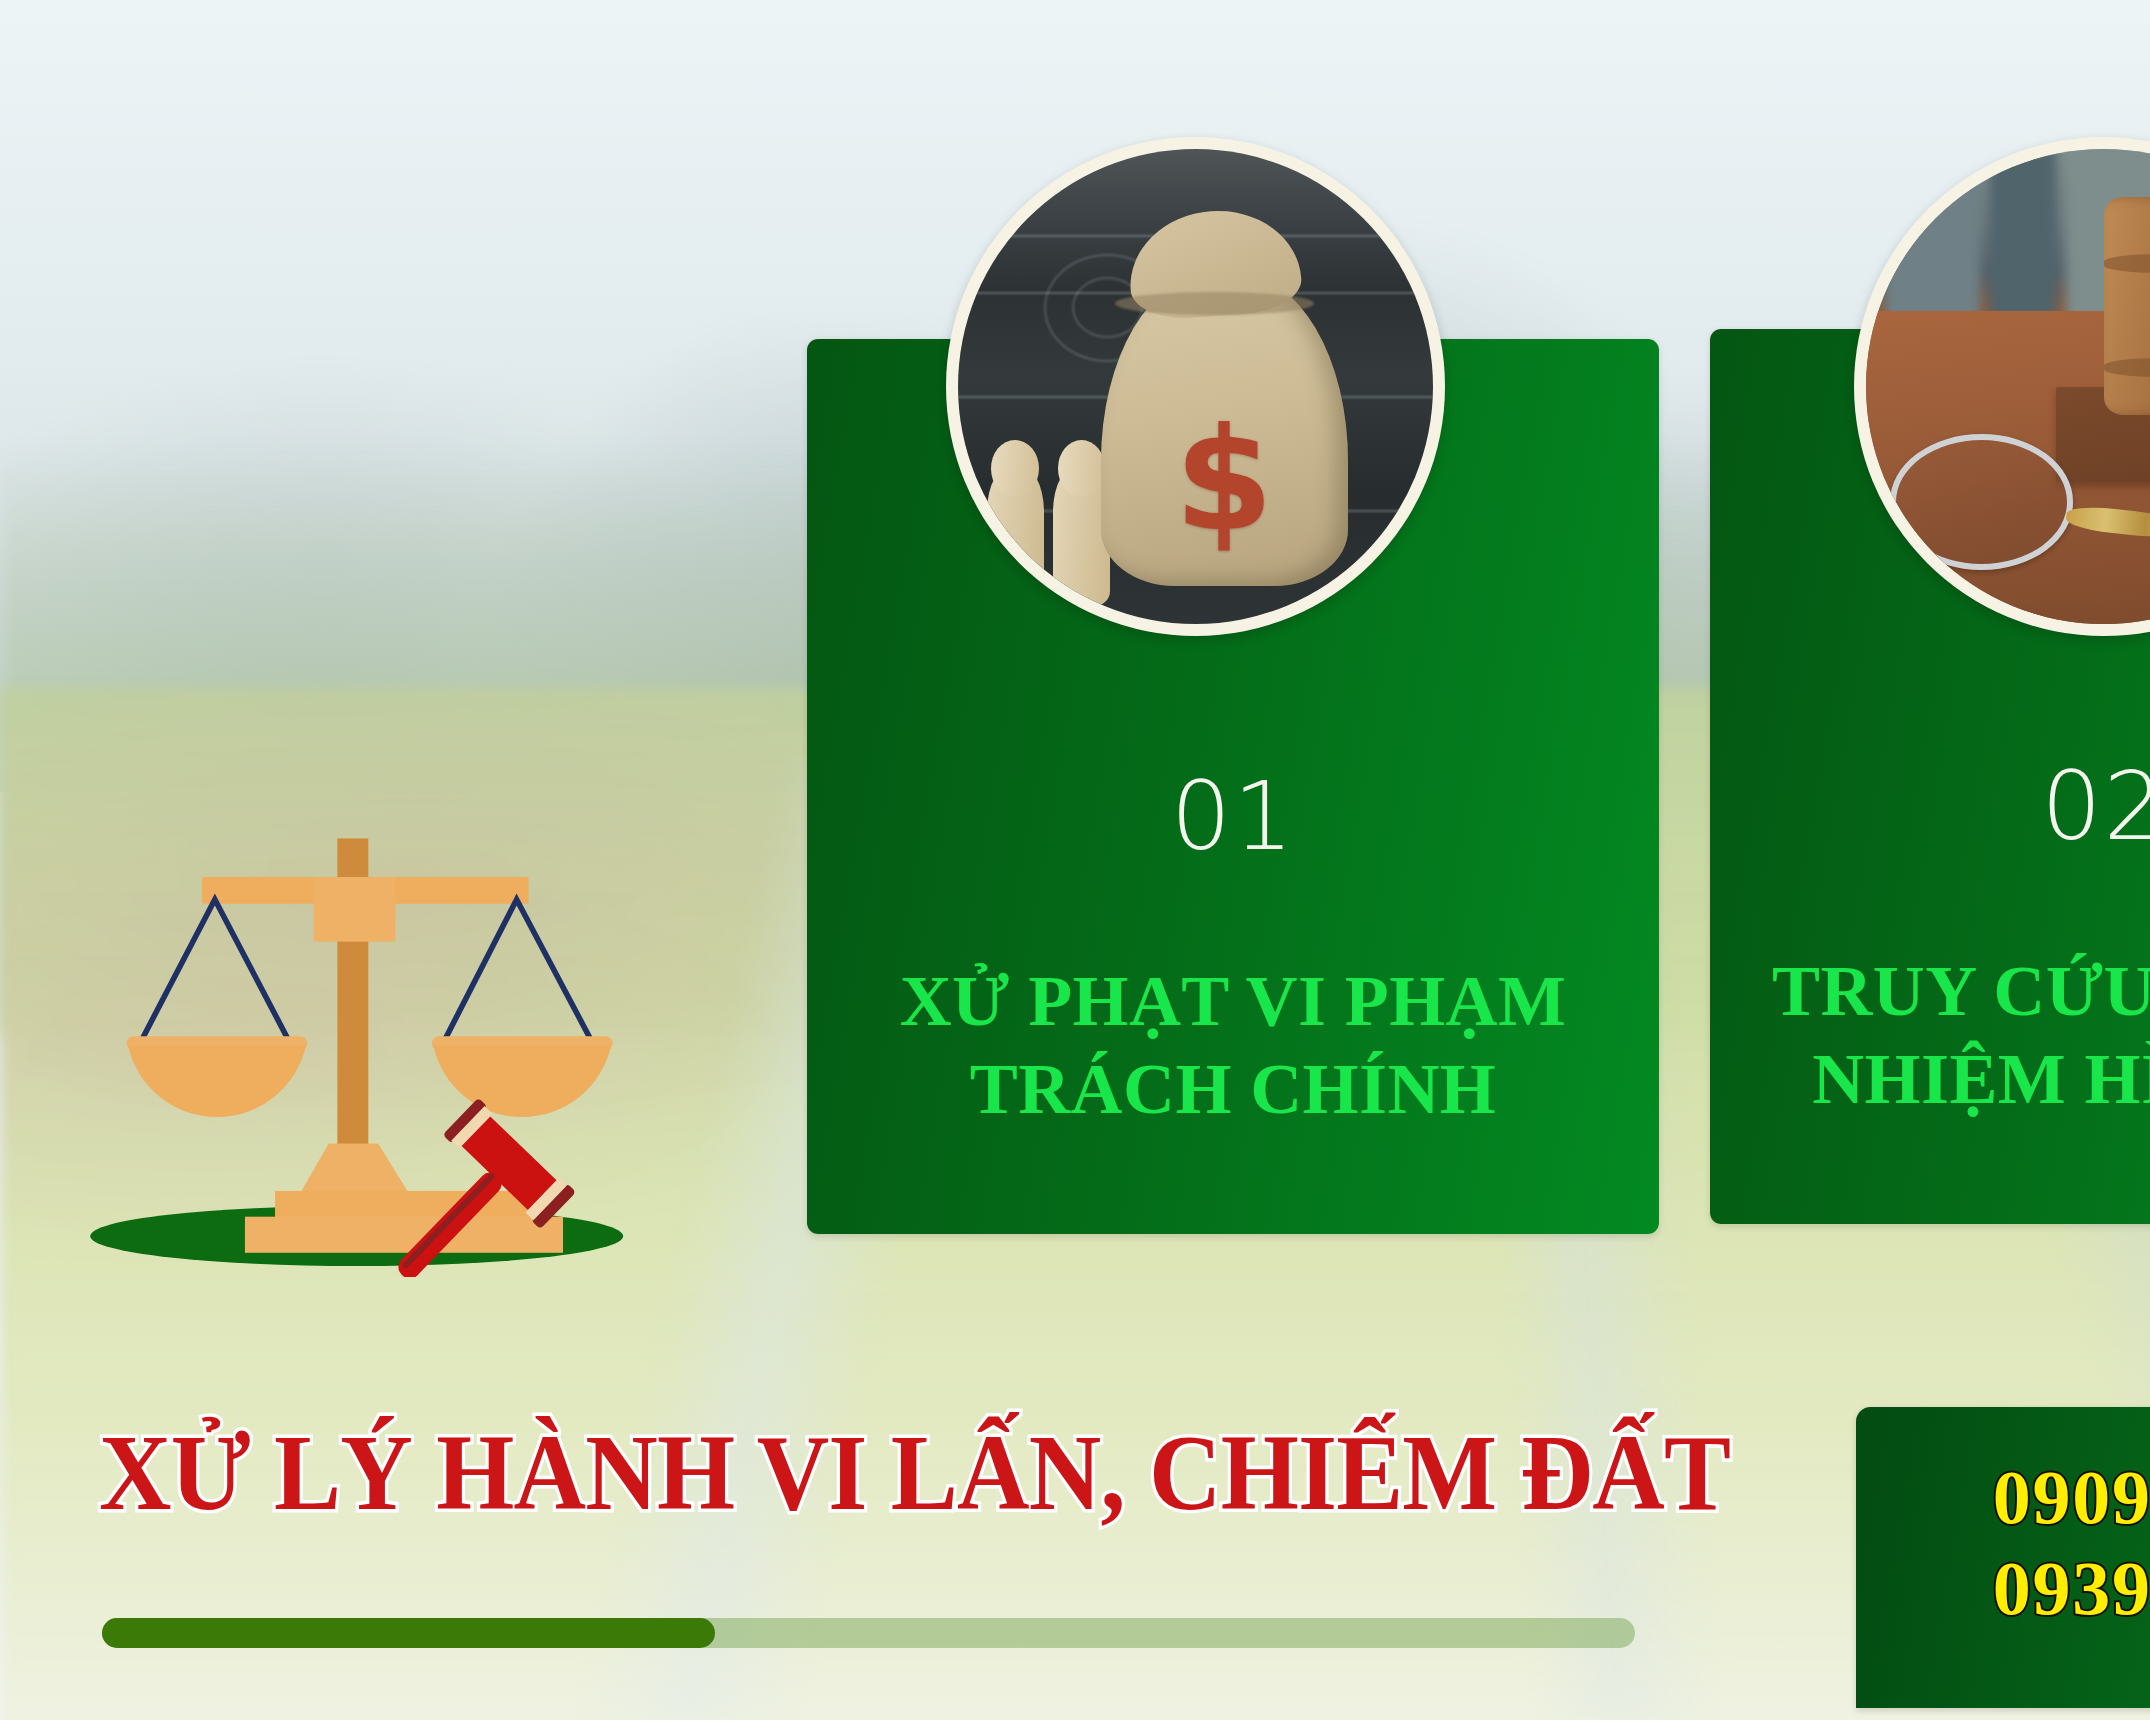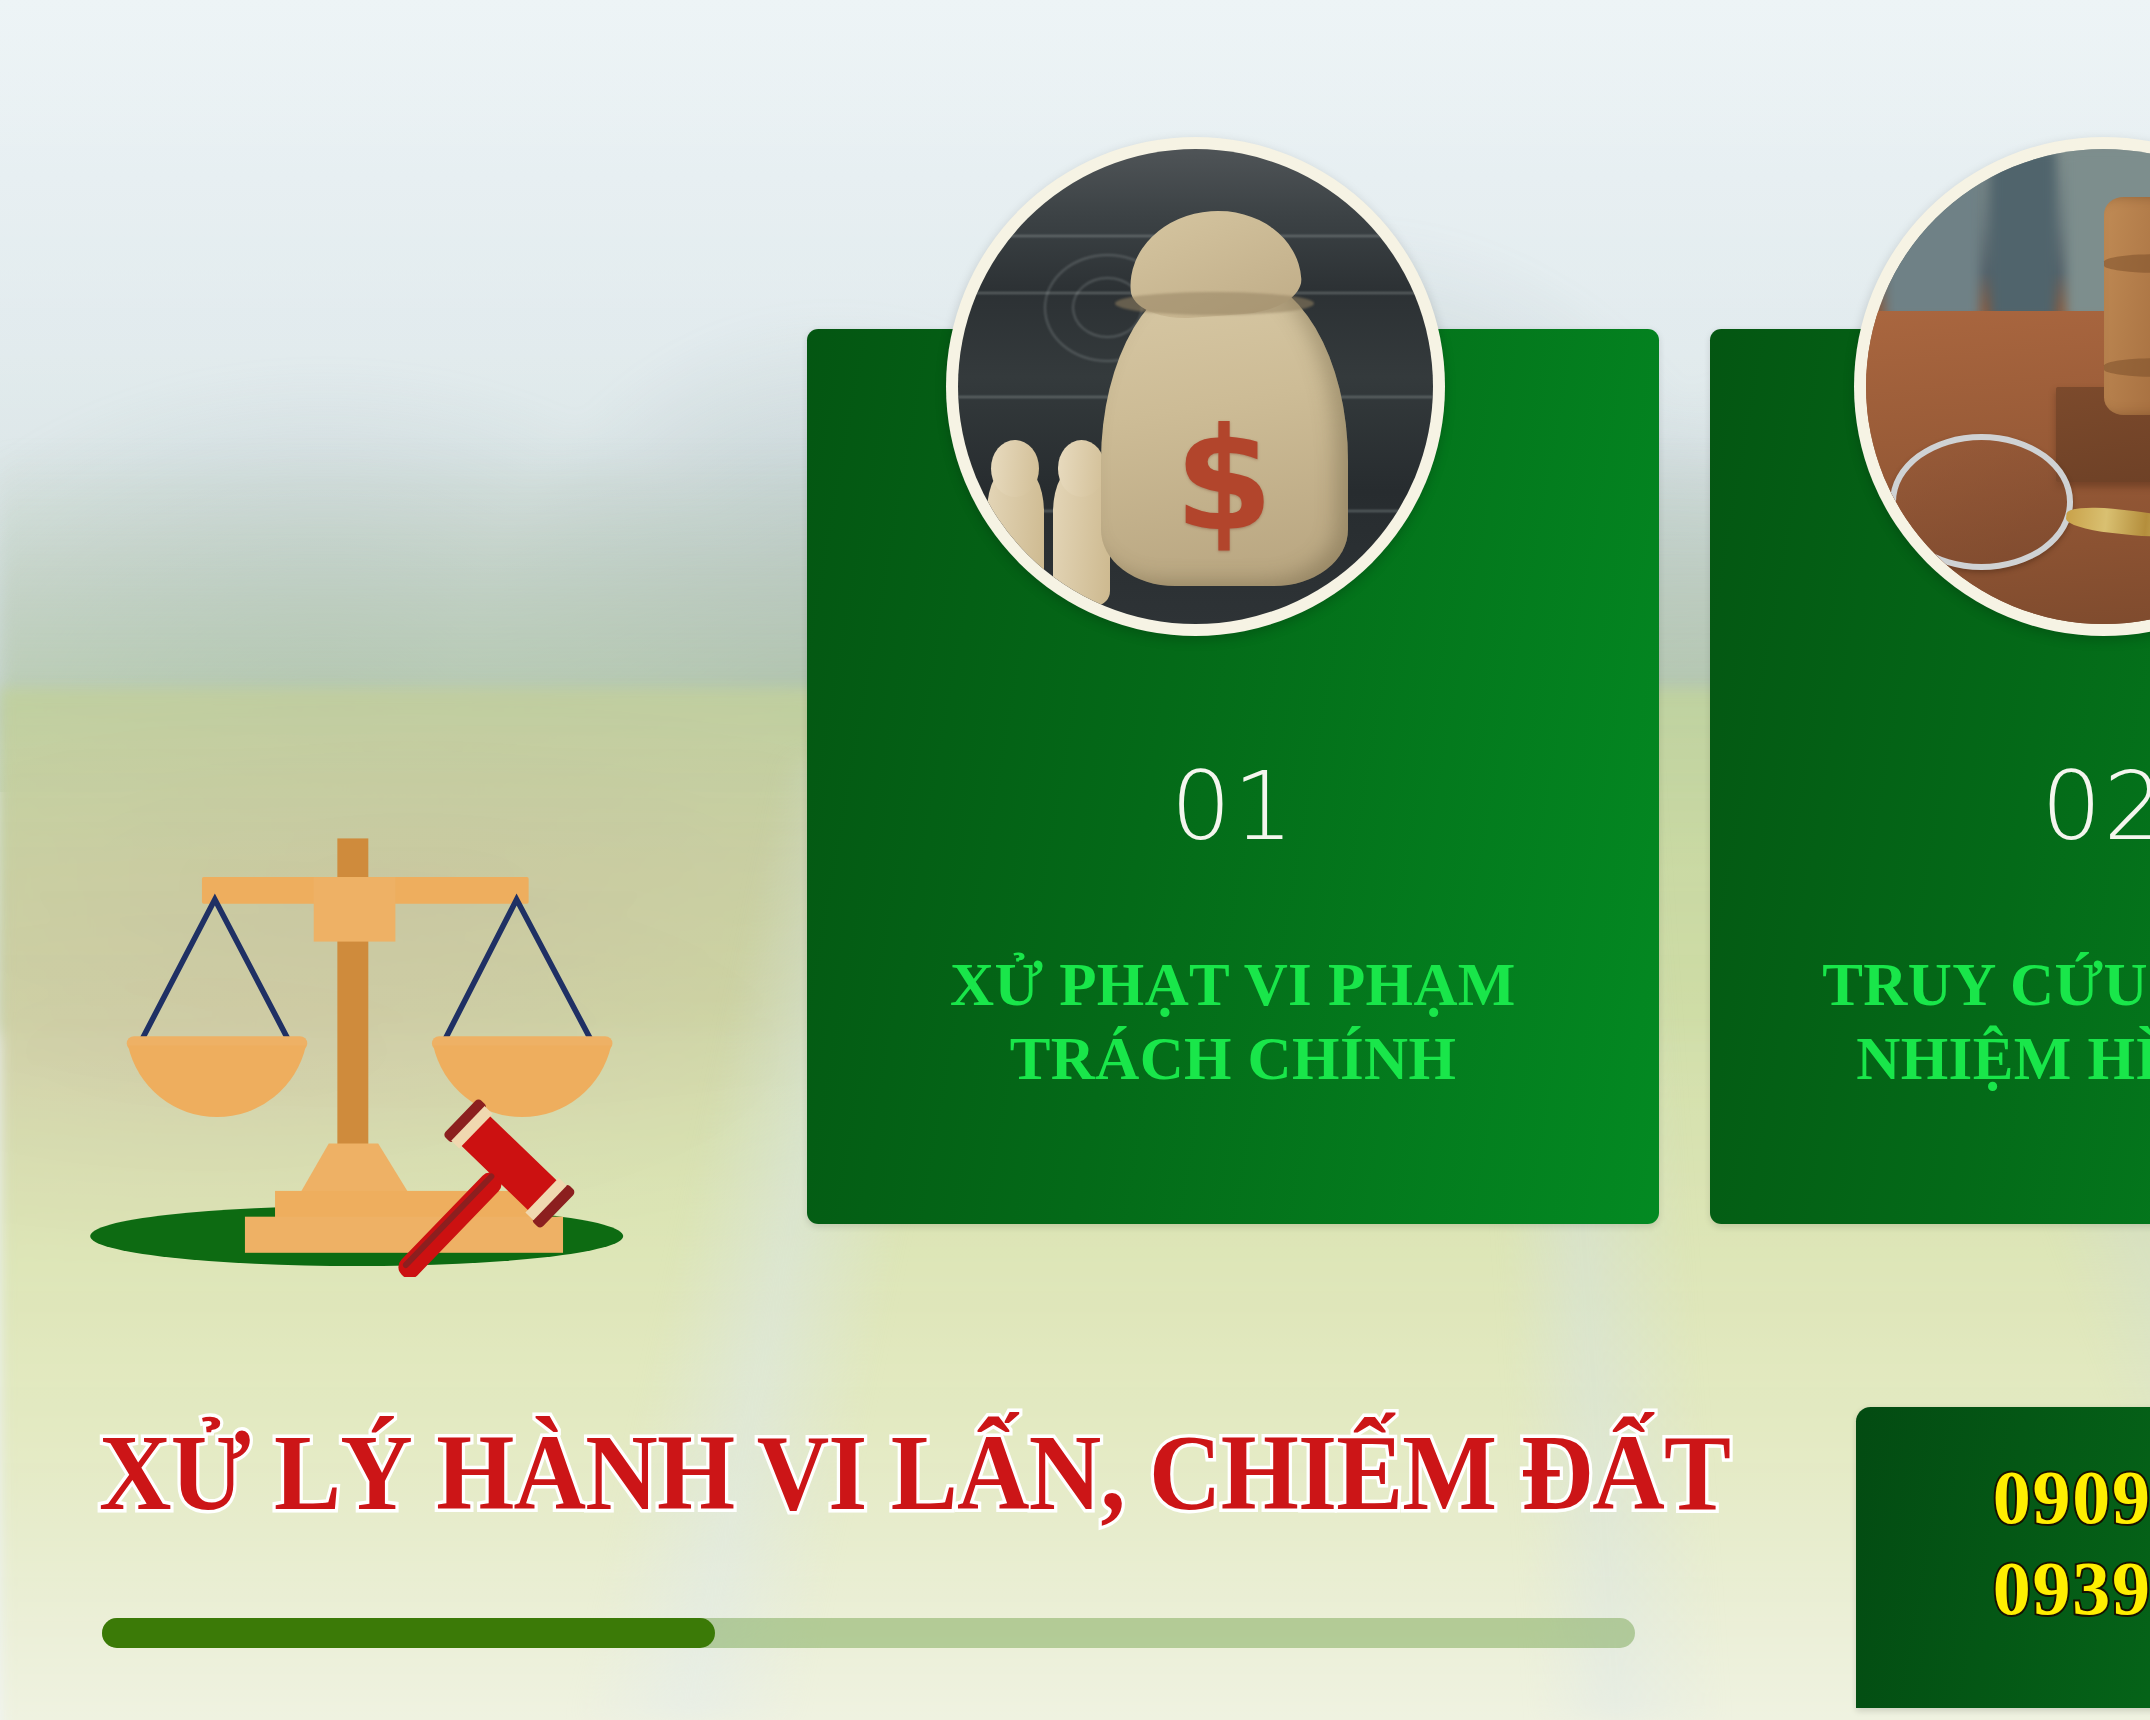--- a/index.html
+++ b/index.html
@@ -103,21 +103,21 @@
   }
   .scales svg { width: 100%; height: 100%; display: block; }
 
   
   .card {
     position: absolute;
     border-radius: 11.2px;
     background: linear-gradient(100deg, #045612 0%, #046a18 42%, #038a22 100%);
     box-shadow: 0 2.6px 7.7px rgba(0,0,0,.12);
   }
-  #card-1 { left: 807px; top: 329px; width: 852px; height: 895px; }
+  #card-1 { left: 807px; top: 339px; width: 852px; height: 895px; }
   #card-2 { left: 1710px; top: 329px; width: 787px; height: 895px; }
 
   .card-number {
     position: absolute;
     left: 0;
     width: 100%;
     text-align: center;
     color: #f4f6ee;
     font-family: "DejaVu Sans", sans-serif;
     font-weight: 300;
@@ -129,21 +129,21 @@
   #card-2 .card-number { top: 430px; }
 
   .card-title {
     position: absolute;
     left: 6%;
     width: 88%;
     text-align: center;
     color: #19e64a;
     font-family: "Liberation Serif", serif;
     font-weight: bold;
-    font-size: 61px;
+    font-size: 72px;
     line-height: 1.22;
     letter-spacing: 0.4px;
   }
   #card-1 .card-title { top: 619px; }
   #card-2 .card-title { top: 619px; }
 
   
   .photo-circle {
     position: absolute;
     border-radius: 50%;

